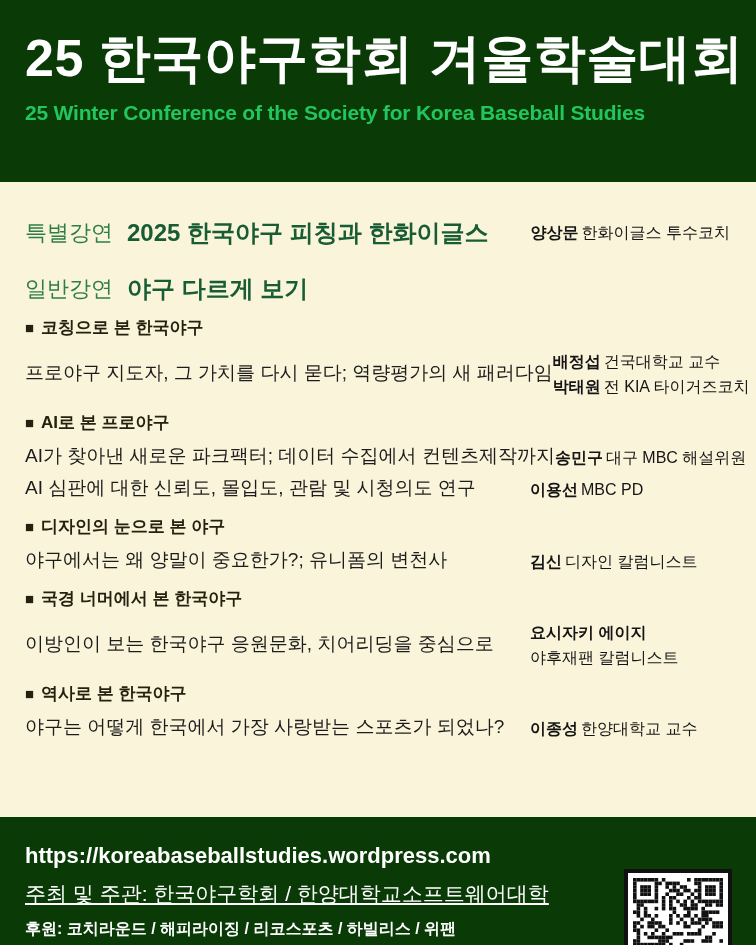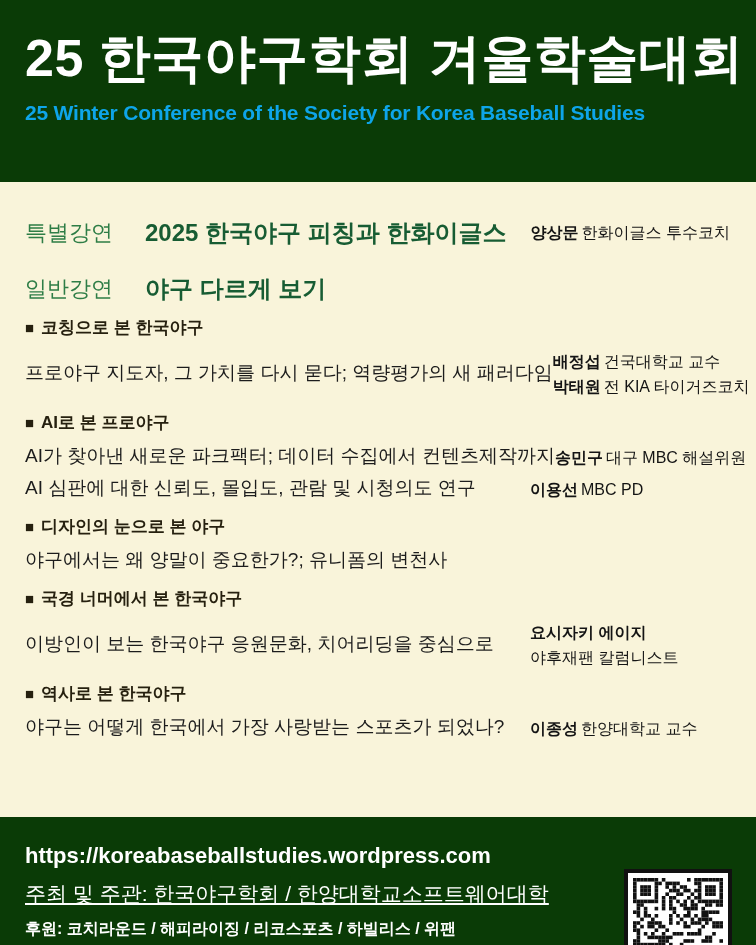--- a/index.html
+++ b/index.html
@@ -21,36 +21,35 @@
   .hdr h1{
     margin:0 0 8px 0;
     color:#ffffff;
     font-size:52px;
     line-height:64px;
     font-weight:bold;
     letter-spacing:0.5px;
     white-space:nowrap;
   }
   .hdr .subtitle{
-    color:#0ea5e9;
+    color:#22c55e;
     font-size:21px;
     line-height:30px;
     font-weight:bold;
     letter-spacing:-0.2px;
     white-space:nowrap;
   }
   
   .bodywrap{padding:36px 26px 0 25px;}
   .lecture-row{
     display:flex;
     align-items:flex-end;
     white-space:nowrap;
     height:30px;
     line-height:30px;
-    gap:18px;
   }
   .lecture-row.special{margin-bottom:26px;}
   .lec-label{color:#2e7d46;font-size:22px;margin-right:14px;}
   .lec-title{color:#175c33;font-size:24px;font-weight:bold;flex:1;}
   .lec-speaker{font-size:16px;color:#141414;}
   .lec-speaker b{margin-right:3px;}
   .session{margin-top:10px;}
   .session-heading{
     margin:0 0 4px 0;
     font-size:17px;
@@ -151,20 +150,23 @@
         <div class="talk-speakers">
           <div><b>이용선</b><span>MBC PD</span></div>
         </div>
       </div>
     </div>
 
     <div class="session">
       <h2 class="session-heading"><span class="bullet">■</span><span>디자인의 눈으로 본 야구</span></h2>
       <div class="talk">
         <div class="talk-title">야구에서는 왜 양말이 중요한가?; 유니폼의 변천사</div>
+        <div class="talk-speakers">
+          <div><b>김신</b><span>디자인 칼럼니스트</span></div>
+        </div>
       </div>
     </div>
 
     <div class="session">
       <h2 class="session-heading"><span class="bullet">■</span><span>국경 너머에서 본 한국야구</span></h2>
       <div class="talk">
         <div class="talk-title">이방인이 보는 한국야구 응원문화, 치어리딩을 중심으로</div>
         <div class="talk-speakers">
           <div><b>요시자키 에이지</b></div>
           <div><span>야후재팬 칼럼니스트</span></div>

